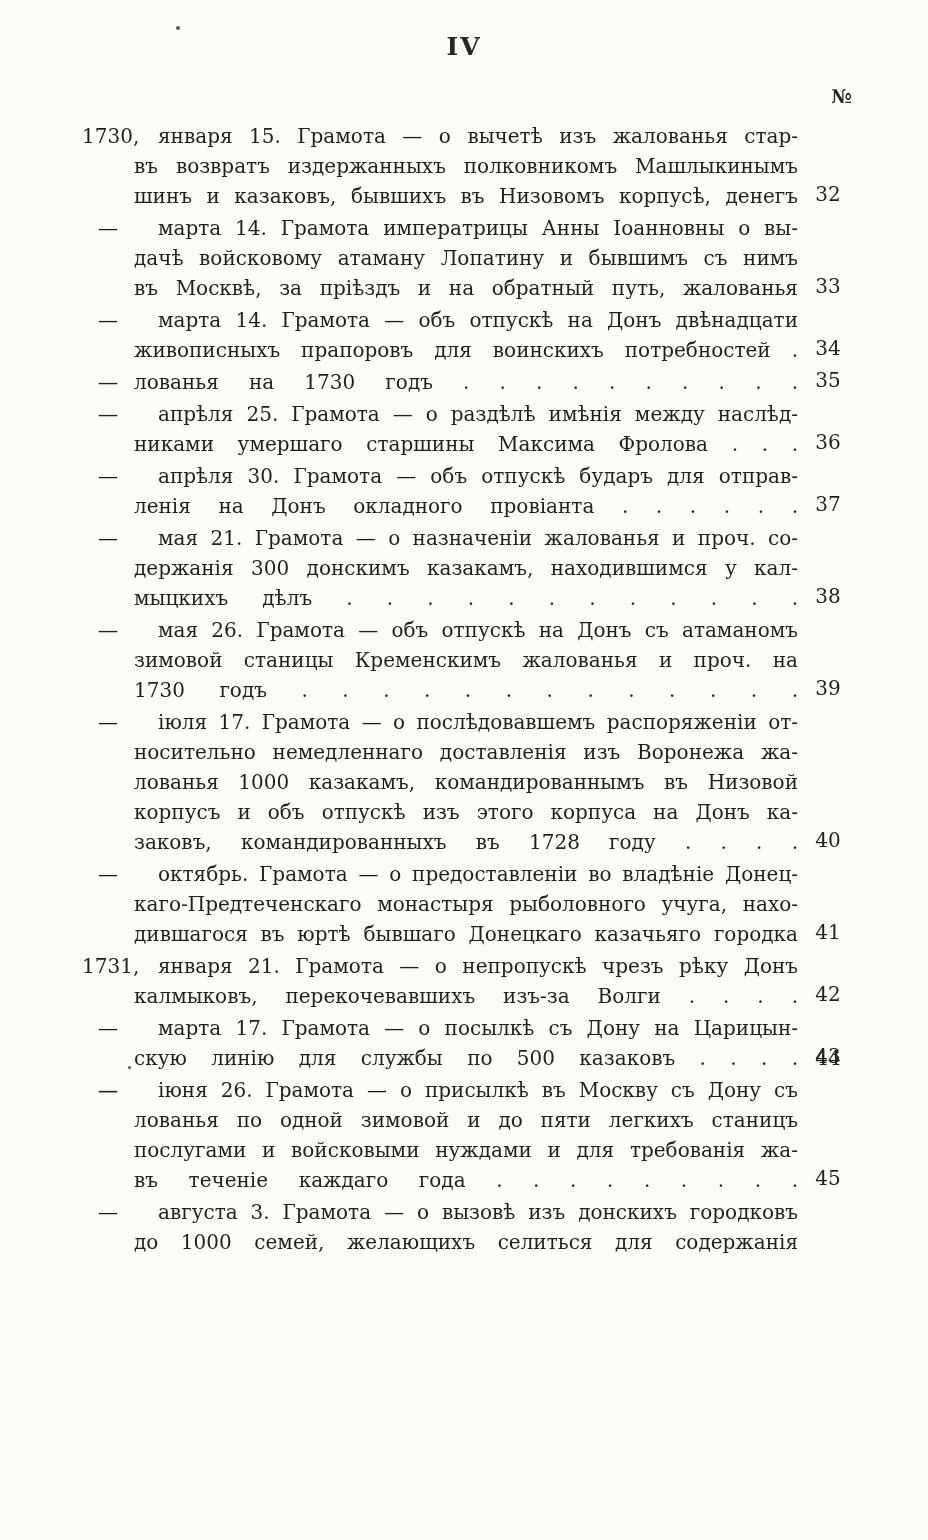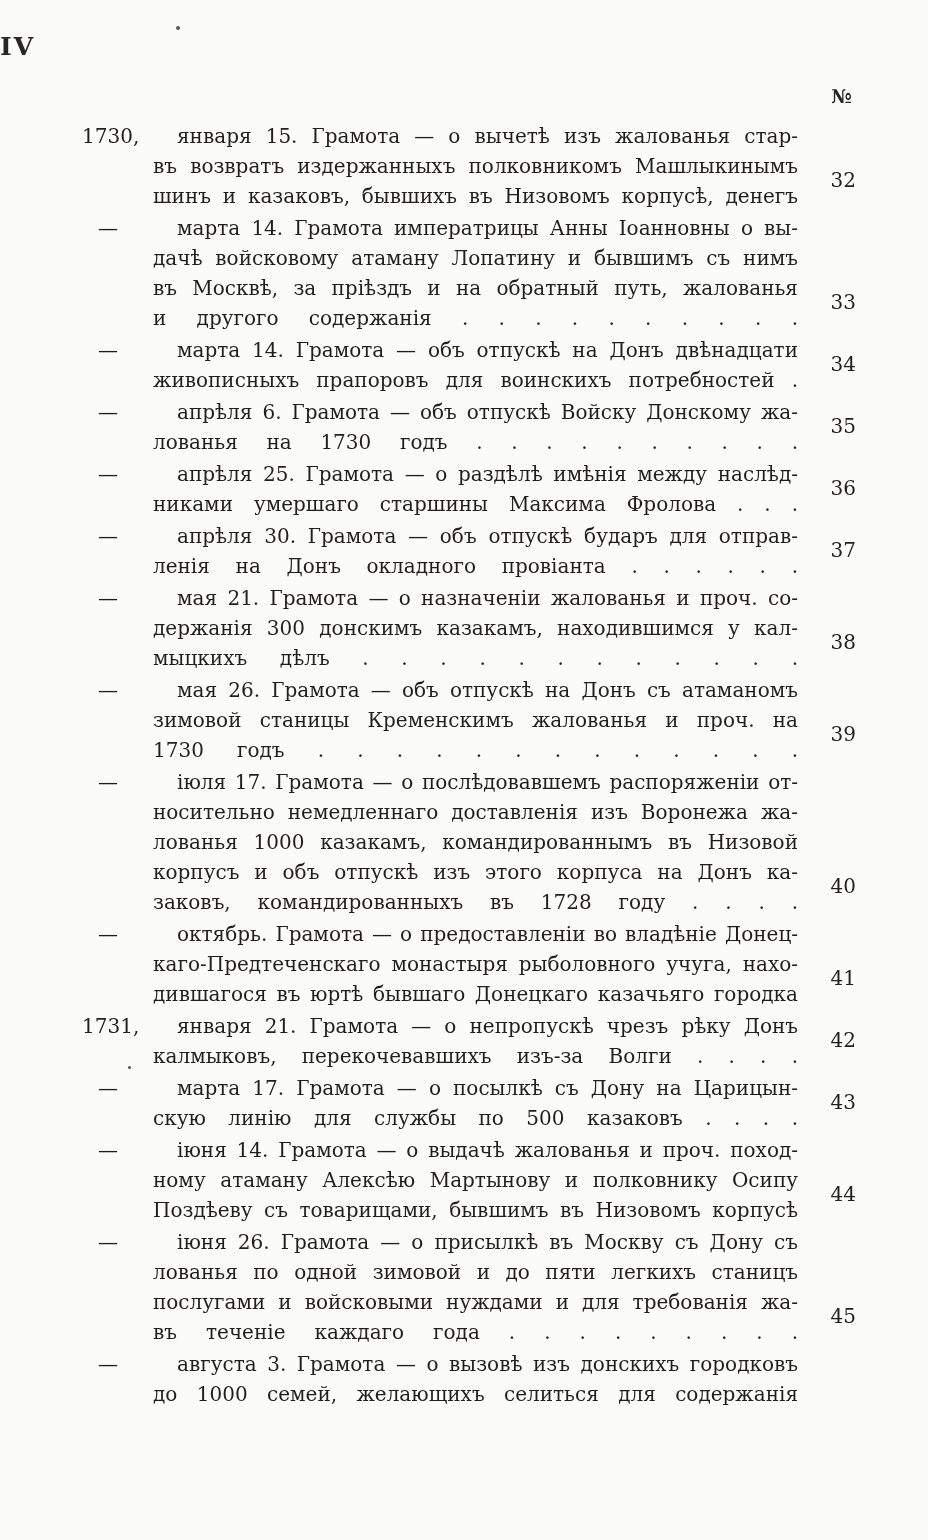--- a/index.html
+++ b/index.html
@@ -12,21 +12,21 @@
     width: 928px;
     height: 1540px;
     margin: 0 auto;
     background: #fbfbf8;
     overflow: hidden;
     font-family: "DejaVu Serif", "Liberation Serif", serif;
     color: #221f1b;
   }
   .page-header {
     margin-top: 32px;
-    text-align: left;
+    text-align: center;
     font-size: 25px;
     font-weight: 700;
     letter-spacing: 2px;
     color: #2a2622;
   }
   .numero-row {
     margin-top: 24px;
     padding-right: 76px;
     text-align: right;
     font-size: 19px;
@@ -59,31 +59,30 @@
     text-align: center;
   }
   .body-col {
     width: 100%;
   }
   .line {
     text-align: justify;
     text-align-last: justify;
     -moz-text-align-last: justify;
     word-spacing: 1px;
-    margin-left: 19px;
   }
   .line.first {
     text-indent: 24px;
   }
   .num {
     position: absolute;
     right: 0;
-    bottom: 16px;
+    bottom: 2px;
     width: 56px;
-    text-align: right;
+    text-align: center;
     line-height: 30px;
   }
   .ink-speck {
     position: absolute;
     background: #5c564e;
     border-radius: 50%;
   }
   .speck-1 { left: 176px; top: 26px; width: 4px; height: 4px; }
   .speck-2 { left: 128px; top: 1066px; width: 3px; height: 3px; }
 </style>
@@ -107,36 +106,34 @@
           <div class="line">шинъ и казаковъ, бывшихъ въ Низовомъ корпусѣ, денегъ</div>
         </div>
         <div class="num">32</div>
       </div>
       <div class="entry">
         <div class="year dash">—</div>
         <div class="body-col">
           <div class="line first">марта 14. Грамота императрицы Анны Іоанновны о вы-</div>
           <div class="line">дачѣ войсковому атаману Лопатину и бывшимъ съ нимъ</div>
           <div class="line">въ Москвѣ, за пріѣздъ и на обратный путь, жалованья</div>
-          <div class="line">и другого содержанія . . . . . . . . . .</div>
         </div>
         <div class="num">33</div>
       </div>
       <div class="entry">
         <div class="year dash">—</div>
         <div class="body-col">
           <div class="line first">марта 14. Грамота — объ отпускѣ на Донъ двѣнадцати</div>
           <div class="line">живописныхъ прапоровъ для воинскихъ потребностей .</div>
         </div>
         <div class="num">34</div>
       </div>
       <div class="entry">
         <div class="year dash">—</div>
         <div class="body-col">
-          <div class="line first">апрѣля 6. Грамота — объ отпускѣ Войску Донскому жа-</div>
           <div class="line">лованья на 1730 годъ . . . . . . . . . .</div>
         </div>
         <div class="num">35</div>
       </div>
       <div class="entry">
         <div class="year dash">—</div>
         <div class="body-col">
           <div class="line first">апрѣля 25. Грамота — о раздѣлѣ имѣнія между наслѣд-</div>
           <div class="line">никами умершаго старшины Максима Фролова . . .</div>
         </div>
@@ -199,25 +196,20 @@
       <div class="entry">
         <div class="year dash">—</div>
         <div class="body-col">
           <div class="line first">марта 17. Грамота — о посылкѣ съ Дону на Царицын-</div>
           <div class="line">скую линію для службы по 500 казаковъ . . . .</div>
         </div>
         <div class="num">43</div>
       </div>
       <div class="entry">
         <div class="year dash">—</div>
-        <div class="body-col">
-          <div class="line first">іюня 14. Грамота — о выдачѣ жалованья и проч. поход-</div>
-          <div class="line">ному атаману Алексѣю Мартынову и полковнику Осипу</div>
-          <div class="line">Поздѣеву съ товарищами, бывшимъ въ Низовомъ корпусѣ</div>
-        </div>
         <div class="num">44</div>
       </div>
       <div class="entry">
         <div class="year dash">—</div>
         <div class="body-col">
           <div class="line first">іюня 26. Грамота — о присылкѣ въ Москву съ Дону съ</div>
           <div class="line">лованья по одной зимовой и до пяти легкихъ станицъ</div>
           <div class="line">послугами и войсковыми нуждами и для требованія жа-</div>
           <div class="line">въ теченіе каждаго года . . . . . . . . .</div>
         </div>

